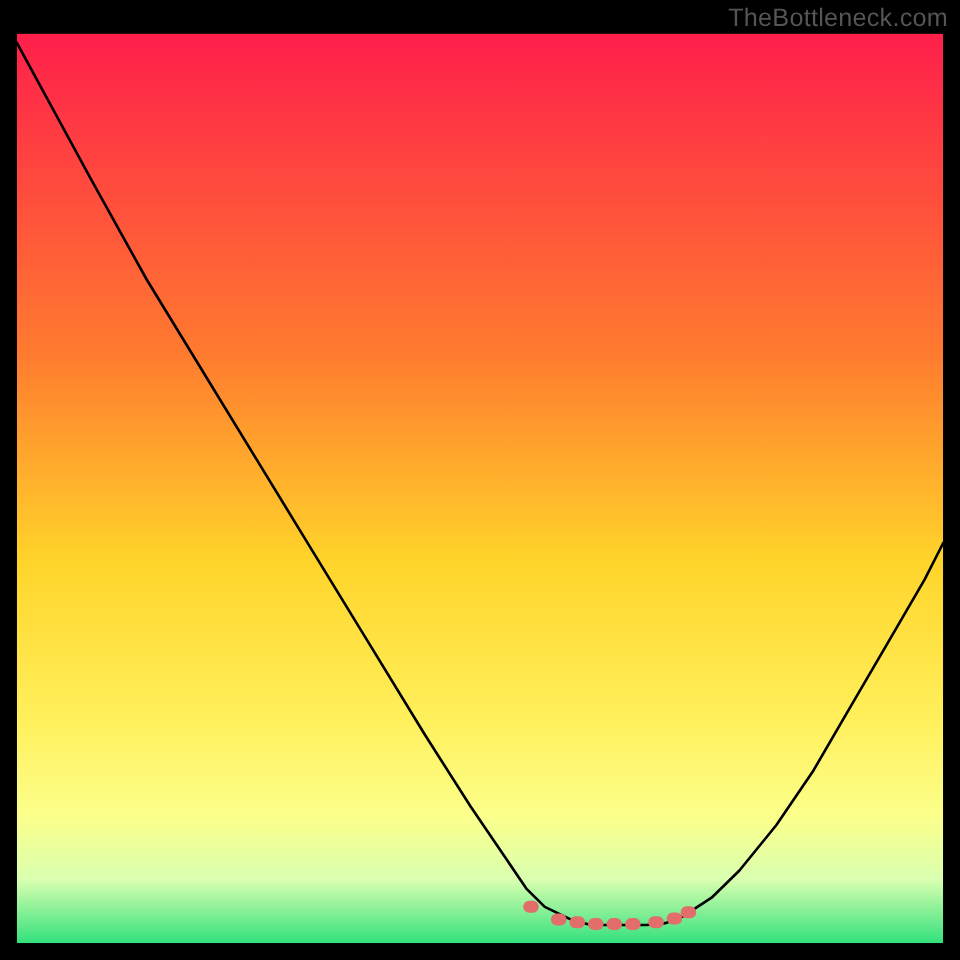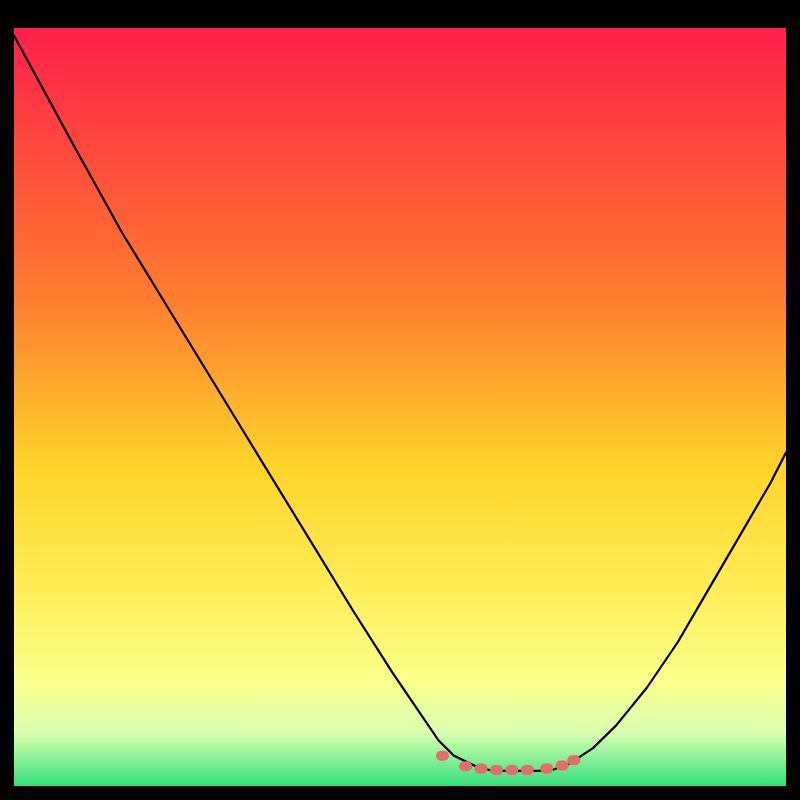--- a/index.html
+++ b/index.html
@@ -37,20 +37,21 @@
     color: #555;
     font-size: 21px;
     letter-spacing: 0.2px;
     font-weight: 400;
   }
 </style>
 </head>
 <body>
 
 <div class="frame">
+  <div class="watermark">TheBottleneck.com</div>
 
   <div class="plot-area">
     <svg class="plot-svg" viewBox="0 0 772 758" preserveAspectRatio="none">
       <defs>
         <linearGradient id="bg-grad" x1="0" y1="0" x2="0" y2="1">
           <stop id="g0" offset="0%" stop-color="#ff1f4b"></stop>
           <stop id="g1" offset="35%" stop-color="#ff7a2f"></stop>
           <stop id="g2" offset="58%" stop-color="#ffd42a"></stop>
           <stop id="g3" offset="75%" stop-color="#ffef5a"></stop>
           <stop id="g4" offset="86%" stop-color="#fbff8a"></stop>

